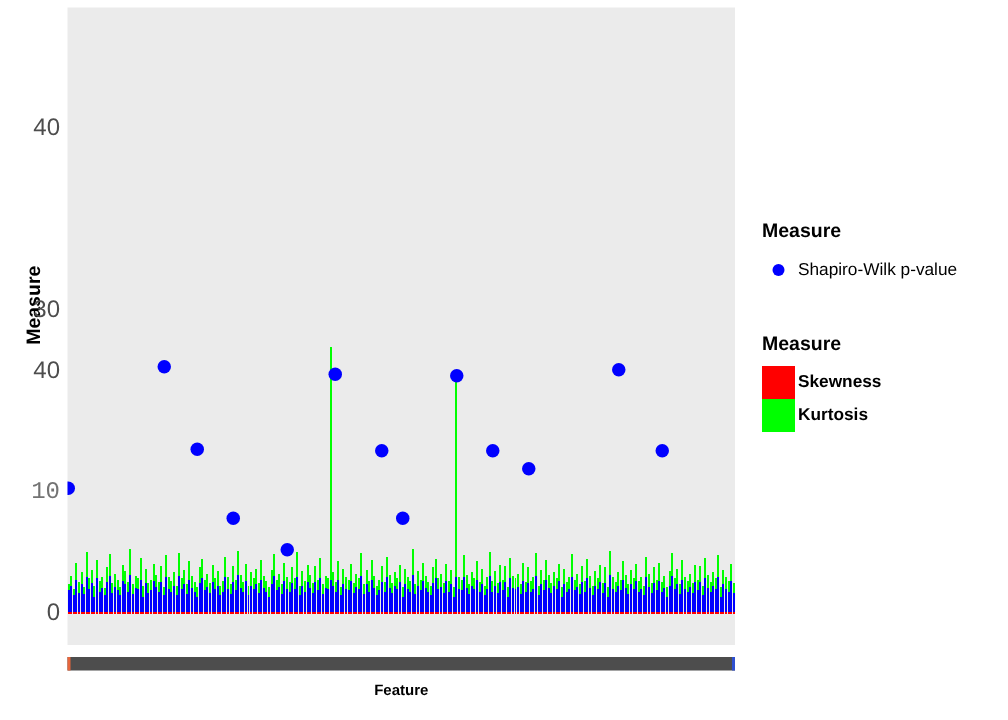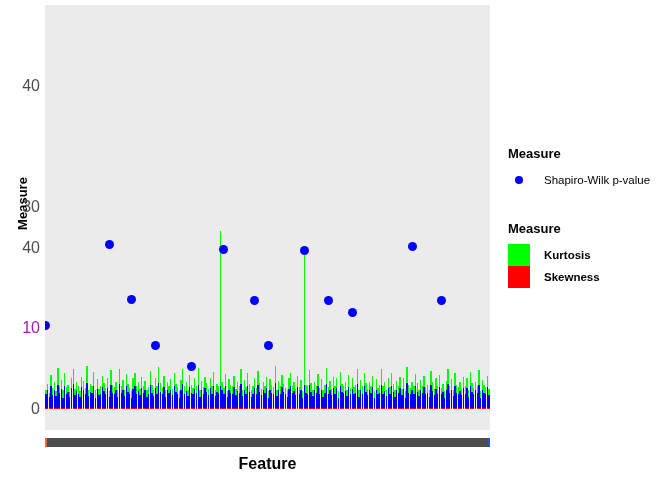--- a/index.html
+++ b/index.html
@@ -58,21 +58,21 @@
     left:45px; top:438px;
     width:445px; height:9px;
     background:#4D4D4D;
   }
   #xband .edge-l{position:absolute;left:0;top:0;width:2px;height:9px;background:#E8663C;}
   #xband .edge-r{position:absolute;right:0;top:0;width:2px;height:9px;background:#2E4FD0;}
   #xtitle{
     position:absolute;
     left:45px; top:455px;
     width:445px; text-align:center;
-    font-size:16px; font-weight:bold; color:#000;
+    font-size:10px; font-weight:bold; color:#000;
   }
 
   
   #legend{
     position:absolute;
     left:508px; top:146px;
     width:160px;
   }
   .legend-title{
     font-size:13px;font-weight:bold;color:#000;
@@ -84,35 +84,35 @@
   }
   .key-box{
     width:22px;height:22px;
     display:flex;align-items:center;justify-content:center;
     flex:0 0 22px;
   }
   .key-dot{width:8px;height:8px;border-radius:50%;background:#0000FF;}
   .key-swatch{width:22px;height:22px;}
   .legend-label{
     font-size:11.5px;color:#000;font-weight:bold;
-    margin-left:14px;white-space:nowrap;
+    margin-left:2px;white-space:nowrap;
   }
   .legend-label.thin{font-weight:normal;}
   #legend-block-2{margin-top:30px;}
 </style>
 </head>
 <body>
 
 <div id="root">
 
   <div class="ytitle">Measure</div>
 
   <div id="ytick-col">
       <div class="ytick" style="top: 403px; color: rgb(77, 77, 77);">0</div>
-      <div class="ytick" style="top: 322.25px; color: #a21caf;">10</div>
+      <div class="ytick" style="top: 322.25px; color: #737373; font-family: Liberation Mono, monospace;">10</div>
       <div class="ytick" style="top: 241.5px; color: rgb(77, 77, 77);">40</div>
       <div class="ytick" style="top: 160.75px; color: rgb(77, 77, 77); margin-top: 40px;">30</div>
       <div class="ytick" style="top: 80px; color: rgb(77, 77, 77);">40</div>
     </div>
 
   <div id="panel">
     <svg id="bars" viewBox="0 0 445 425" preserveAspectRatio="none">
         <g></g>
         <rect x="0.19" y="384.62" width="1.33" height="19.38" fill="#00FF00" shape-rendering="crispEdges"></rect>
         <rect x="1.90" y="378.97" width="1.33" height="25.03" fill="#00FF00" shape-rendering="crispEdges"></rect>
@@ -926,26 +926,26 @@
           <span class="key-dot" style="background: rgb(0, 0, 255);"></span>
         </span>
         <span class="legend-label thin">Shapiro-Wilk p-value</span>
       </div>
     </div>
 
     <div id="legend-block-2">
       <div class="legend-title">Measure</div>
       <div class="legend-row">
         <span class="key-box">
+          <span class="key-swatch" id="sw-skewness" style="background: rgb(255, 0, 0);"></span>
+        </span>
+        <span class="legend-label">Skewness</span>
+      </div>
+      <div class="legend-row">
+        <span class="key-box">
           <span class="key-swatch" id="sw-kurtosis" style="background: rgb(0, 255, 0);"></span>
         </span>
         <span class="legend-label">Kurtosis</span>
       </div>
-      <div class="legend-row">
-        <span class="key-box">
-          <span class="key-swatch" id="sw-skewness" style="background: rgb(255, 0, 0);"></span>
-        </span>
-        <span class="legend-label">Skewness</span>
-      </div>
     </div>
   </div>
 
 </div>
 
 </body></html>

